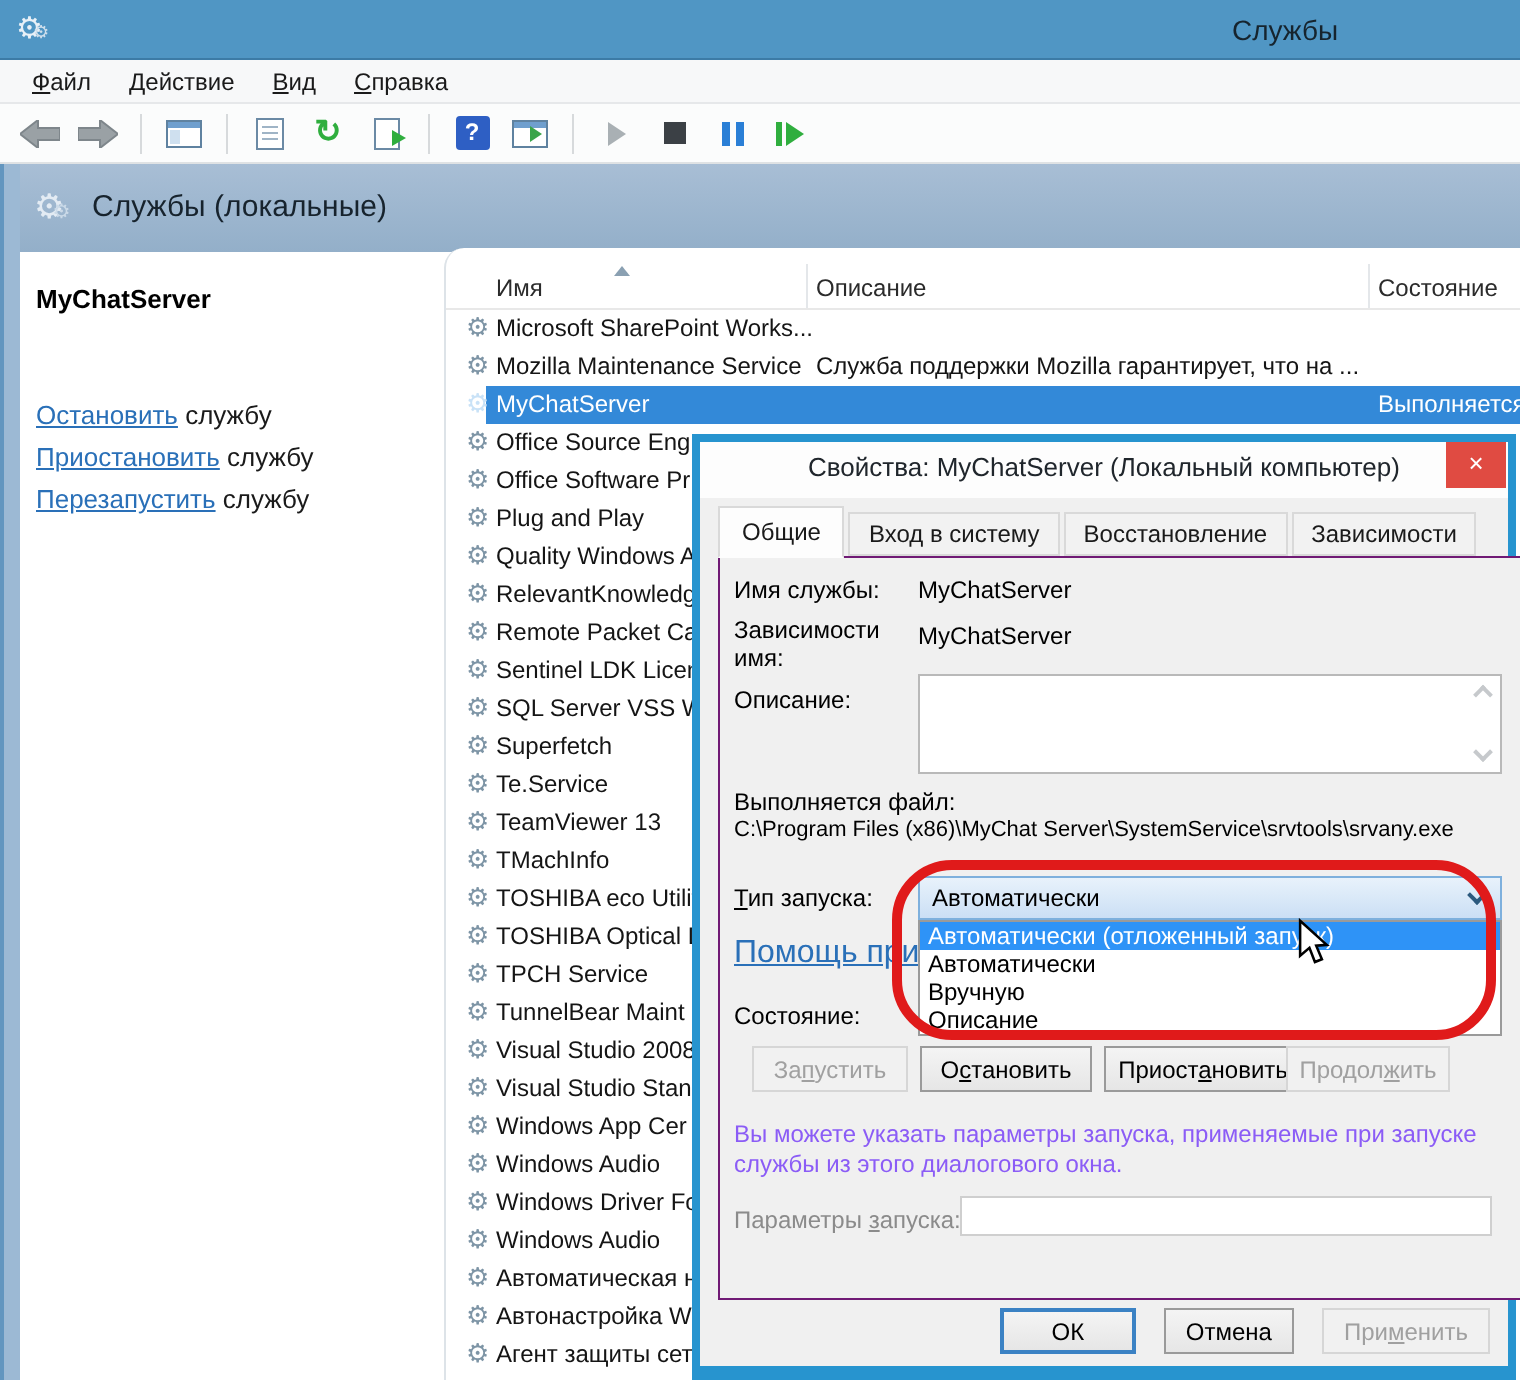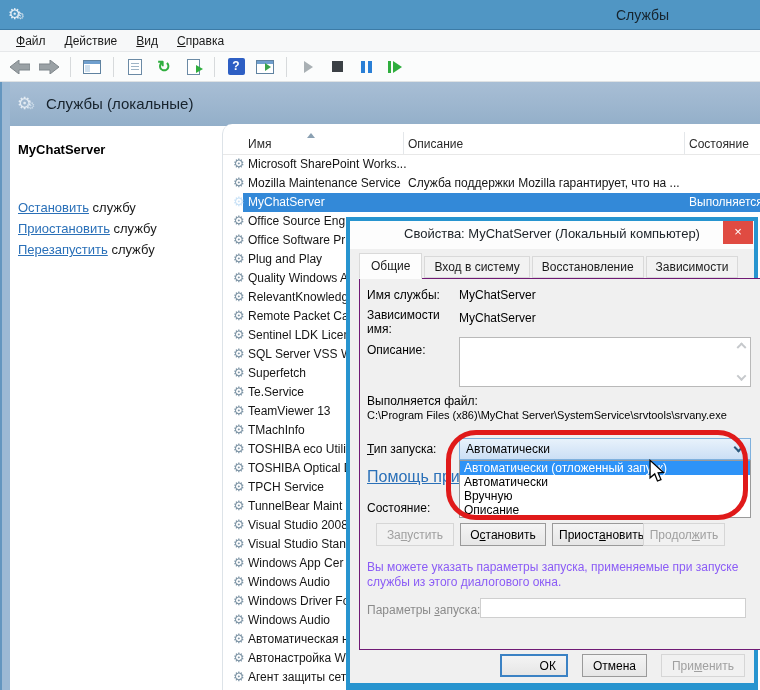--- a/index.html
+++ b/index.html
@@ -86,21 +86,21 @@
   .combo .chev { position:absolute; right:8px; top:5px; width:7px; height:7px; border-right:2px solid #2c5a7e; border-bottom:2px solid #2c5a7e; transform:rotate(45deg); }
   .dropdown { position:absolute; left:99px; top:181px; width:292px; background:#fff; border:1px solid #9a9a9a; z-index:4; }
   .opt { font-size:12px; color:#000; padding:1px 4px; line-height:12px; height:14px; white-space:nowrap; cursor:pointer; }
   .opt.hl { background:#2e93f7; color:#fff; }
   .help-link { position:absolute; left:7px; top:189px; font-size:16px; color:#2a70b8; text-decoration:underline; white-space:nowrap; cursor:pointer; }
   .win-btn { position:absolute; height:23px; background:linear-gradient(#f4f4f4,#e6e6e6); border:1px solid #9a9a9a; font-family:"Liberation Sans",sans-serif; font-size:12px; color:#000; text-align:center; cursor:pointer; }
   .win-btn.disabled { background:#f1f1f1; border-color:#d6d6d6; color:#a0a0a0; cursor:default; }
   .note { position:absolute; left:7px; top:281px; width:378px; font-size:12px; line-height:15px; color:#8b5cf6; }
   .params-input { position:absolute; left:120px; top:319px; width:266px; height:20px; background:#fff; border:1px solid #cfcfcf; }
   .dlg-footer { position:absolute; right:9px; top:433px; display:flex; gap:14px; }
-  .fbtn { position:static; min-width:62px; padding:3px 10px; height:23px;text-align:right; }
+  .fbtn { position:static; min-width:62px; padding:3px 10px; height:23px; }
   .fbtn.default { border:2px solid #3b82c4; min-width:68px; }
   .annotation { position:absolute; left:96px; top:209px; width:302px; height:90px; border:5px solid #e01a1a; border-radius:30px; z-index:8; pointer-events:none; }
   .cursor { position:absolute; left:299px; top:238px; z-index:9; pointer-events:none; }
 </style>
 </head>
 <body>
 
 <div class="titlebar">
   <span class="app-icon">⚙<span class="mini">⚙</span></span>
   <span class="win-title">Службы</span>

